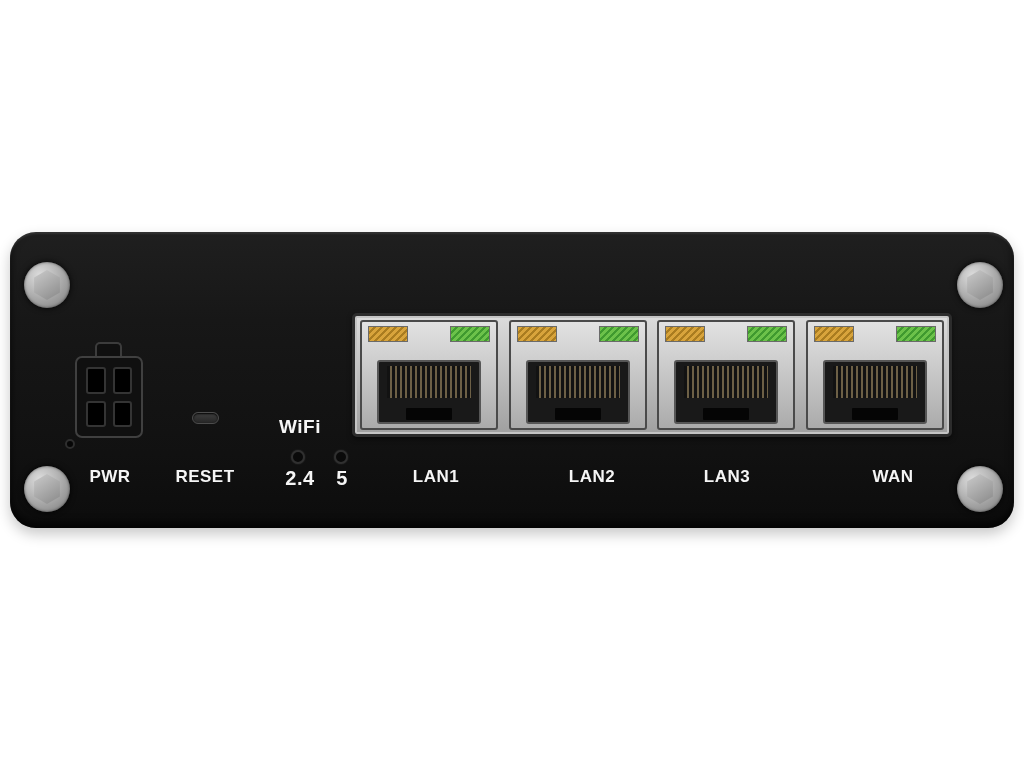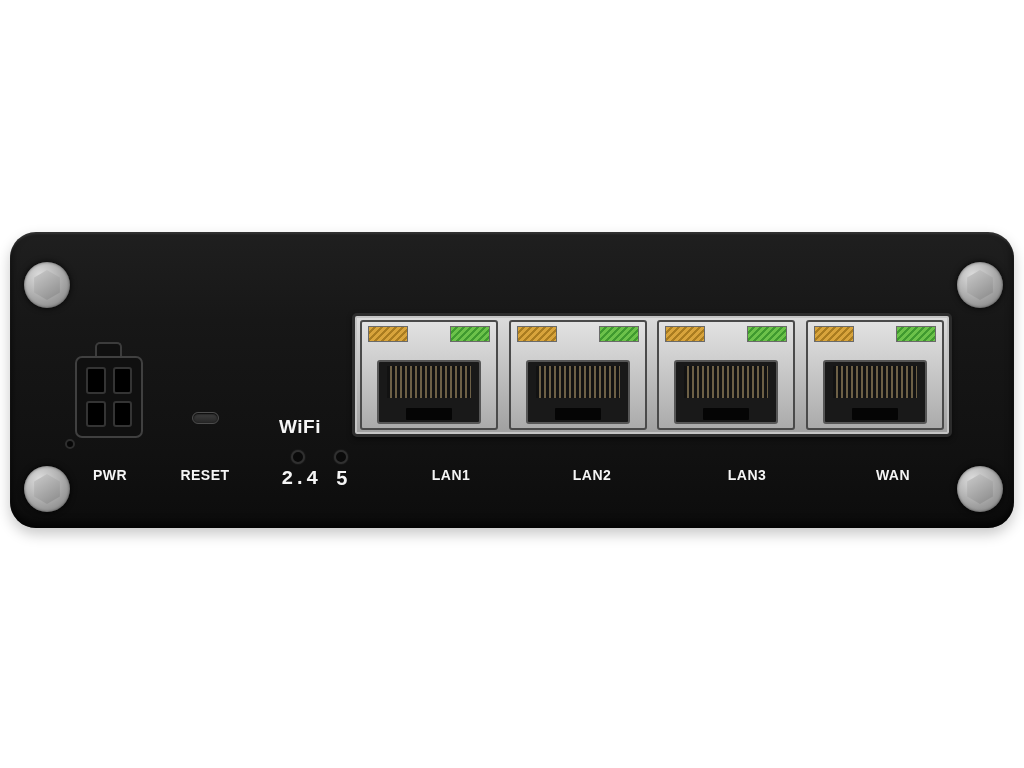--- a/index.html
+++ b/index.html
@@ -25,21 +25,21 @@
   .screw .hex{
     position:absolute;inset:8px;
     background:linear-gradient(145deg,#cdcdcd,#878787);
     clip-path:polygon(50% 0%,93% 25%,93% 75%,50% 100%,7% 75%,7% 25%);
   }
   .screw.tl{left:14px;top:30px;} .screw.tr{left:947px;top:30px;}
   .screw.bl{left:14px;top:234px;} .screw.br{left:947px;top:234px;}
   
   .lbl{
     position:absolute;top:235px;transform:translateX(-50%);
-    color:#f5f5f5;font-weight:bold;font-size:14px;letter-spacing:.5px;white-space:nowrap;
+    color:#f5f5f5;font-weight:bold;font-size:17px;letter-spacing:.5px;white-space:nowrap;
   }
   .lbl.small{font-size:20px;}
   .wifi-hdr{position:absolute;top:184px;transform:translateX(-50%);
     color:#f5f5f5;font-weight:bold;font-size:19px;letter-spacing:.5px;text-align:right;}
   
   .pwr-tab{
     position:absolute;left:85px;top:110px;width:27px;height:16px;
     background:#101010;border:2px solid #3c3c3c;border-bottom:none;
     border-radius:5px 5px 0 0;box-sizing:border-box;
   }
@@ -126,21 +126,21 @@
   </div>
   <div class="pwr-led"></div>
   <div class="lbl" style="left:100px;">PWR</div>
 
   <div class="reset-slot"></div>
   <div class="lbl" style="left:195px;">RESET</div>
 
   <div class="wifi-hdr" style="left:290px;">WiFi</div>
   <div class="wifi-led l24"></div>
   <div class="wifi-led l5"></div>
-  <div class="lbl small" style="left:290px;font-family:Liberation Mono, monospace;">2.4</div>
+  <div class="lbl small" style="left:290px;">2.4</div>
   <div class="lbl small" style="left:332px;">5</div>
 
   <div class="eth-block">
     <div class="rj45">
       <div class="led orange"></div>
       <div class="led green"></div>
       <div class="cavity">
         <div class="pins"></div>
         <div class="latch"></div>
       </div>
@@ -164,18 +164,18 @@
     <div class="rj45">
       <div class="led orange"></div>
       <div class="led green"></div>
       <div class="cavity">
         <div class="pins"></div>
         <div class="latch"></div>
       </div>
     </div>
   </div>
 
-  <div class="lbl" style="left:427px;padding-left:28px;">LAN1</div>
+  <div class="lbl" style="left:412px;padding-left:28px;">LAN1</div>
   <div class="lbl" style="left:582px;">LAN2</div>
-  <div class="lbl" style="left:717px;margin-left:20px;">LAN3</div>
+  <div class="lbl" style="left:717px;">LAN3</div>
   <div class="lbl" style="left:867px;margin-left:16px;">WAN</div>
 
 </div>
 
 </body></html>

